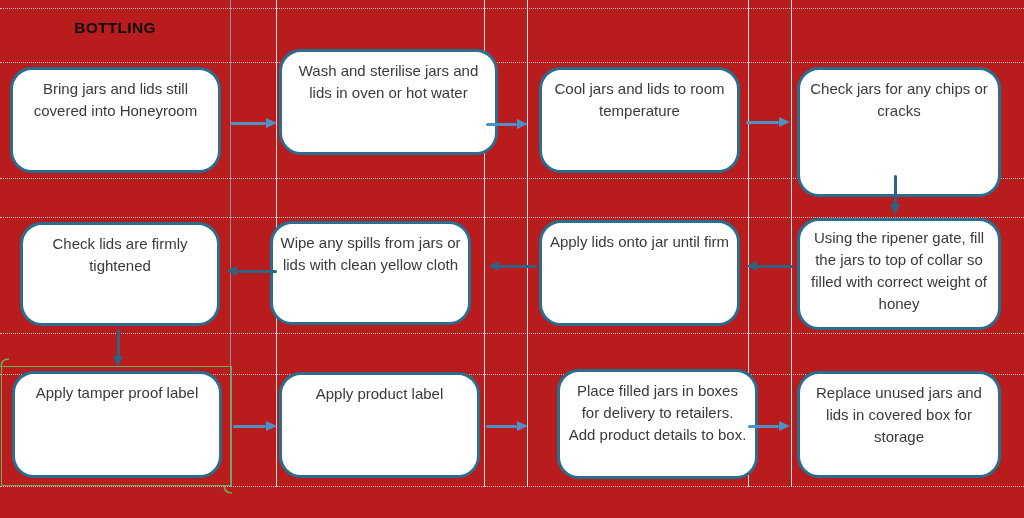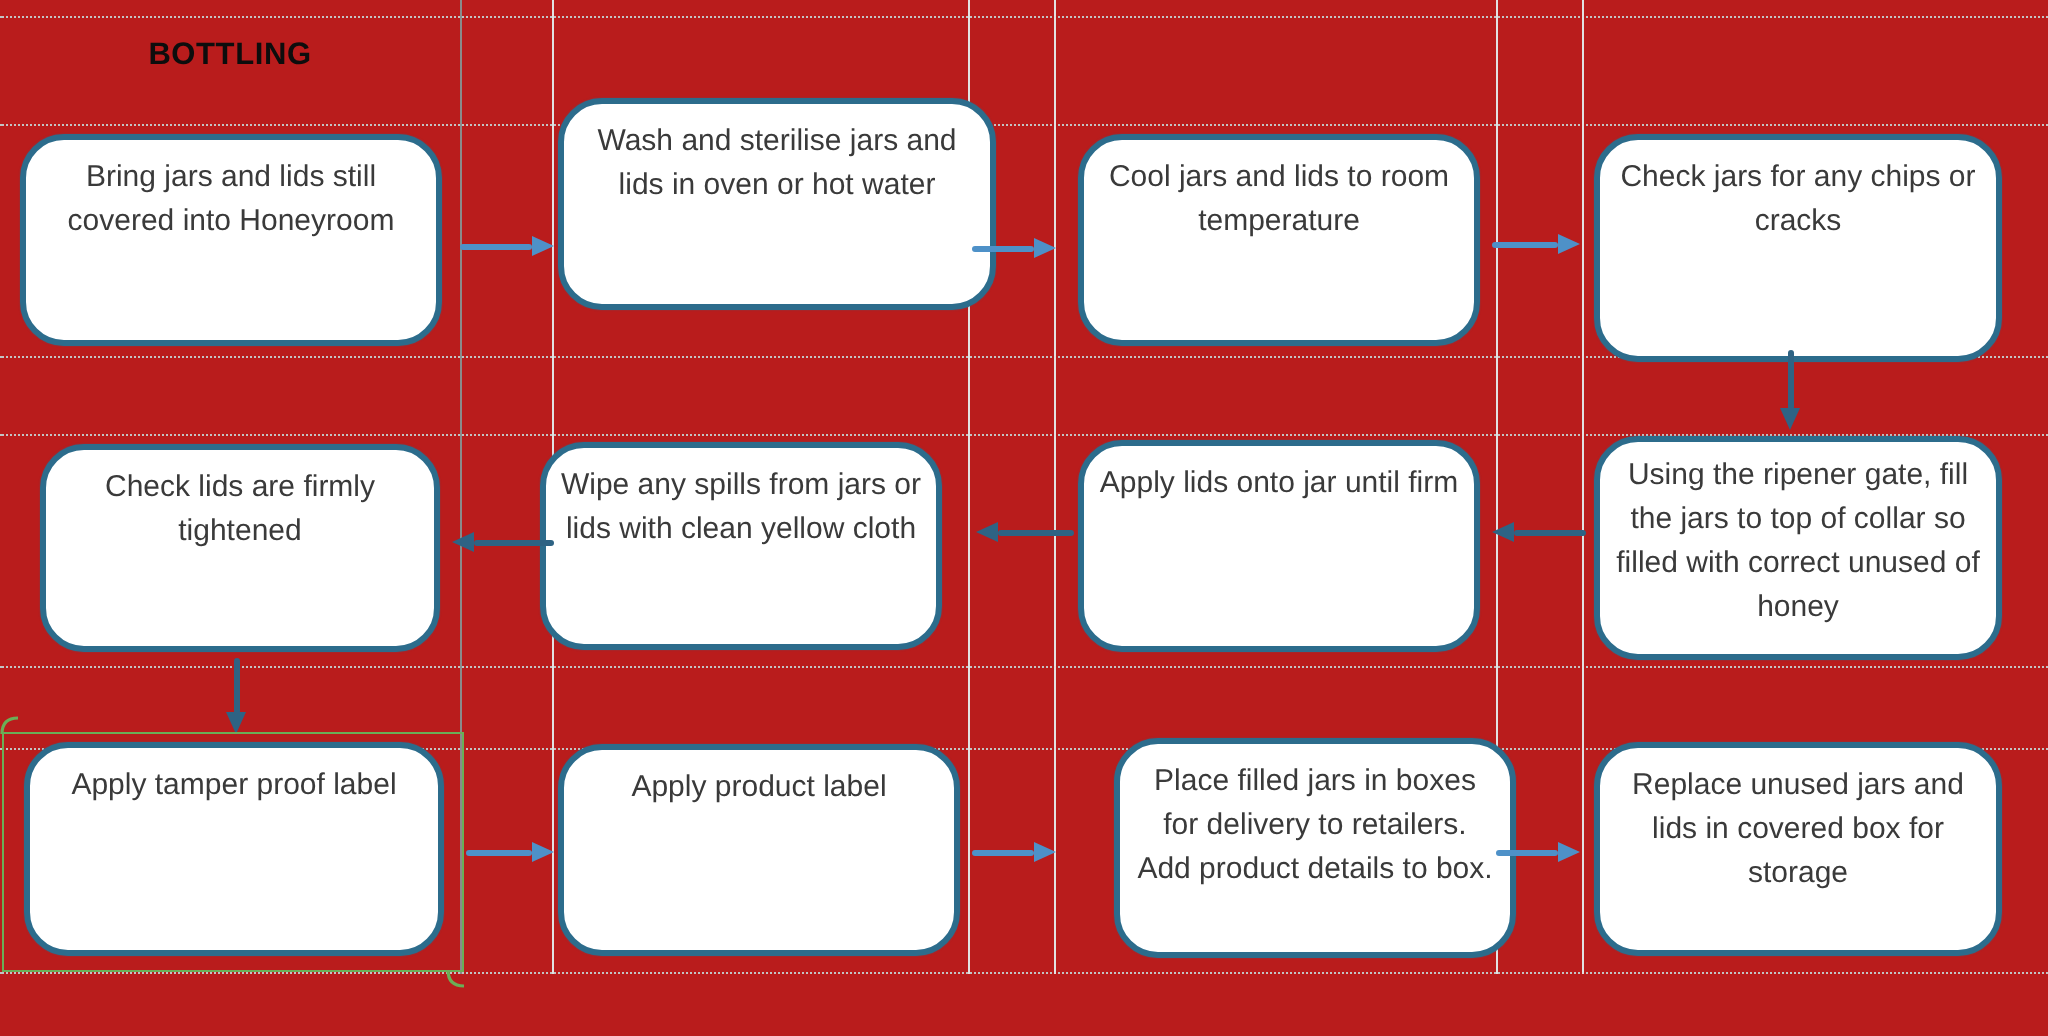--- a/index.html
+++ b/index.html
@@ -29,21 +29,21 @@
     box-sizing:border-box;
     display:flex;justify-content:center;align-items:flex-start;
     text-align:center;
     padding:8px 7px 4px 7px;
     font-size:15px;line-height:22px;color:#3a3a3a;
     box-shadow:0 0 1px rgba(44,108,140,.45);
   }
   .r1c1{left:10px;top:67px;width:211px;height:106px;}
   .r1c2{left:279px;top:49px;width:219px;height:106px;}
   .r1c3{left:539px;top:67px;width:201px;height:106px;text-align:center;}
-  .r1c4{left:797px;top:67px;width:204px;height:114px;text-align:center;}
+  .r1c4{left:797px;top:67px;width:204px;height:130px;text-align:center;}
   .r2c1{left:20px;top:222px;width:200px;height:104px;}
   .r2c2{left:270px;top:221px;width:201px;height:104px;}
   .r2c3{left:539px;top:220px;width:201px;height:106px;}
   .r2c4{left:797px;top:218px;width:204px;height:112px;padding-top:6px;}
   .r3c1{left:12px;top:371px;width:210px;height:107px;}
   .r3c2{left:279px;top:372px;width:201px;height:106px;}
   .r3c3{left:557px;top:369px;width:201px;height:110px;}
   .r3c4{left:797px;top:371px;width:204px;height:107px;}
   
   .hline{position:absolute;height:3px;border-radius:2px;}
@@ -88,21 +88,21 @@
   <div class="sheet-title">BOTTLING</div>
 
   <div class="fbox r1c1">Bring jars and lids still covered into Honeyroom</div>
   <div class="fbox r1c2">Wash and sterilise jars and lids in oven or hot water</div>
   <div class="fbox r1c3">Cool jars and lids to room temperature</div>
   <div class="fbox r1c4">Check jars for any chips or cracks</div>
 
   <div class="fbox r2c1">Check lids are firmly tightened</div>
   <div class="fbox r2c2">Wipe any spills from jars or lids with clean yellow cloth</div>
   <div class="fbox r2c3">Apply lids onto jar until firm</div>
-  <div class="fbox r2c4">Using the ripener gate, fill the jars to top of collar so filled with correct unused of honey</div>
+  <div class="fbox r2c4">Using the ripener gate, fill the jars to top of collar so filled with correct weight of honey</div>
 
   <div class="fbox r3c1">Apply tamper proof label</div>
   <div class="fbox r3c2">Apply product label</div>
   <div class="fbox r3c3">Place filled jars in boxes for delivery to retailers. Add product details to box.</div>
   <div class="fbox r3c4">Replace unused jars and lids in covered box for storage</div>
 
   <div>
     <div class="hline light" style="left:230px;top:121.5px;width:36px"></div>
     <div class="head head-right" style="left:266px;top:117.5px"></div>
   </div>

